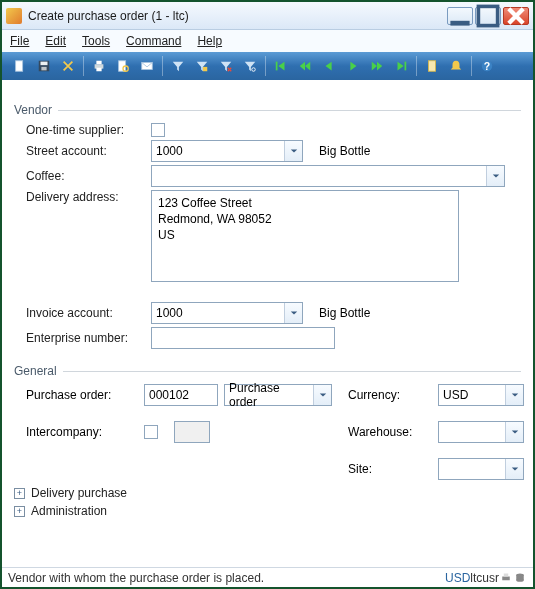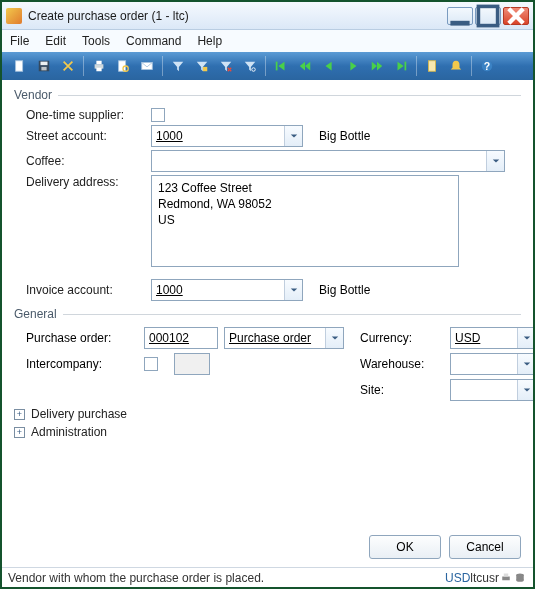--- a/index.html
+++ b/index.html
@@ -4,53 +4,53 @@
 <style>
 * { box-sizing: border-box; font-family: "Segoe UI", Tahoma, sans-serif; font-size: 12px; }
 body { margin: 0; background: #fff; }
 .window { width: 535px; height: 589px; border: 2px solid #14532d; background: #fff; display: flex; flex-direction: column; }
 .titlebar { height: 28px; background: linear-gradient(#f5f9fe,#dbe8f7); display: flex; align-items: center; padding: 0 4px; border-bottom: 1px solid #b9cde2; }
 .titlebar-icon { width:16px; height:16px; margin-right:6px; background:linear-gradient(135deg,#f2c94c,#e07b2e); border-radius:2px;}
 .titlebar-text { flex:1; color:#1a1a1a; }
 .winbtns { display:flex; gap:2px; }
 .winbtn { width:26px; height:18px; border:1px solid #7a9bc0; border-radius:2px; background:linear-gradient(#f3f8fd,#dce9f6); display:flex; align-items:center; justify-content:center; color:#3a5c82; font-size:10px;}
 .winbtn.close { background:linear-gradient(#f08d7a,#d9442a); color:#fff; border-color:#b53924;}
-.menubar { height:22px; display:flex; align-items:center; padding:0 8px; gap:16px; color:#222; background:#f7fbff;}
+.menubar { height:22px; display:flex; align-items:center; padding:0 8px; gap:16px; color:#222; background:#f7fbff;text-decoration:underline;}
 .menubar span { cursor:default; }
 .toolbar { height:28px; background:linear-gradient(#5b9bd5,#2f6fb0 50%,#2a65a0); display:flex; align-items:center; padding:0 6px; gap:0; }
 .tb-btn { width:22px; height:22px; display:flex; align-items:center; justify-content:center; color:#e8f2fb; border-radius:2px; margin:0 1px;}
 .tb-sep { width:1px; height:20px; background:rgba(255,255,255,0.35); margin:0 3px;}
 .tb-btn svg { width:14px; height:14px; }
 .content { flex:1; padding:8px 12px 6px 12px; overflow:hidden; }
 .fieldset { border:none; padding:0; margin:0 0 6px 0;}
 .legend { color:#4a5a6a; }
-.legend-line { display:flex; align-items:center; gap:6px; margin-bottom:6px;}
+.legend-line { display:flex; align-items:center; gap:6px; margin-bottom:6px;margin-top:15px;}
 .legend-line .rule { flex:1; height:1px; background:#d0d6dc;}
 .row { display:flex; align-items:center; margin:3px 0 3px 12px; }
 .lbl { width:125px; color:#222;}
-.select, .text { height:22px; border:1px solid #8fa6bd; background:#fff; padding:0 4px; display:flex; align-items:center;text-decoration:underline;}
+.select, .text { height:22px; border:1px solid #8fa6bd; background:#fff; padding:0 4px; display:flex; align-items:center;}
 .select { position:relative; padding-right:20px;}
 .select .caret { position:absolute; right:0; top:0; width:18px; height:100%; display:flex; align-items:center; justify-content:center; border-left:1px solid #c0cede; background:linear-gradient(#f7fbff,#e4eef8);}
 .caret svg{width:8px;height:8px;fill:#3a5c82;}
 .checkbox { width:14px; height:14px; border:1px solid #8fa6bd; background:#fff;}
 .addr-box { width:308px; height:92px; border:1px solid #8fa6bd; padding:4px 6px; white-space:pre-line; line-height:1.35;}
 .expander { display:flex; align-items:center; gap:6px; margin:4px 0; color:#222; }
 .expander .box { width:11px; height:11px; border:1px solid #7a8ea2; display:flex; align-items:center; justify-content:center; font-size:9px; line-height:9px; color:#3a5c82; background:#fff;}
 .btnrow { display:flex; justify-content:flex-end; gap:8px; padding:4px 12px 8px 0;}
 .btn { min-width:72px; height:24px; border:1px solid #8fa6bd; border-radius:3px; background:linear-gradient(#fdfefe,#e9eff5); display:flex; align-items:center; justify-content:center;}
 .statusbar { height:20px; border-top:1px solid #cfd8e2; display:flex; align-items:center; padding:0 6px; color:#333; font-size:11px;}
 .statusbar .spacer{flex:1;}
 .statusbar .pill{color:#2a65a0;}
 .statusbar .ic{width:14px;height:14px;display:flex;align-items:center;justify-content:center;color:#555;}
 .cal-icon { width:18px; height:18px; border:1px solid #8fa6bd; display:grid; grid-template-rows:4px 1fr; background:#fff;}
 .cal-icon .hdr{background:#d9442a;}
 .cal-icon .grid{display:grid;grid-template-columns:repeat(3,1fr);grid-template-rows:repeat(2,1fr);gap:1px;padding:1px;}
 .cal-icon .grid div{background:#9bb6d0;}
 .general-grid { display:flex; gap:16px; margin-left:12px;}
-.gcol { display:flex; flex-direction:column; gap:4px;}
+.gcol { display:flex; flex-direction:column; gap:15px;}
 .grow { display:flex; align-items:center; gap:6px;}
 .glbl-l { width:112px;}
 .glbl-r { width:84px;}
 </style>
 </head>
 <body>
 
 <div class="window">
   <div class="titlebar">
     <div class="titlebar-icon"></div>
@@ -237,49 +237,55 @@
         </div>
       </div>
 
       <div class="row" style="align-items:flex-start;">
         <span class="lbl">Delivery address:</span>
         <div class="addr-box">123 Coffee Street
 Redmond, WA 98052
 US</div>
       </div>
 
-      <div class="row" style="margin-top:12px">
+      <div class="row" style="margin-top:20px">
         <span class="lbl">Invoice account:</span>
         <div class="select" style="width:152px">
           <span>1000</span>
           <span class="caret">
               <svg viewBox="0 0 10 10">
                 <path d="M1 3 L5 7 L9 3 Z"></path>
               </svg>
             </span>
         </div>
         <span style="margin-left:16px">Big Bottle</span>
       </div>
 
+      <div class="row">
+        <span class="lbl">Enterprise number:</span>
+        <div class="text" style="width:184px">
+          <span></span>
+        </div>
+      </div>
     </div>
 
     <div class="fieldset">
       <div class="legend-line">
           <span class="legend">General</span>
           <div class="rule"></div>
         </div>
 
       <div class="general-grid">
         <div class="gcol">
           <div class="grow">
             <span class="glbl-l">Purchase order:</span>
             <div class="text" style="width:74px">
                 <span>000102</span>
               </div>
-            <div class="select" style="width:120px">
+            <div class="select" style="width:108px">
               <span>Purchase order</span>
               <span class="caret">
                   <svg viewBox="0 0 10 10">
                     <path d="M1 3 L5 7 L9 3 Z"></path>
                   </svg>
                 </span>
             </div>
           </div>
           <div class="grow">
             <span class="glbl-l">Intercompany:</span>
@@ -331,28 +337,20 @@
     <div class="expander">
       <div class="box">+</div>
       <span>Delivery purchase</span>
     </div>
     <div class="expander">
       <div class="box">+</div>
       <span>Administration</span>
     </div>
   </div>
 
-  <div class="btnrow">
-    <div class="btn">
-        <span>OK</span>
-      </div>
-    <div class="btn">
-        <span>Cancel</span>
-      </div>
-  </div>
 
   <div class="statusbar">
     <span>Vendor with whom the purchase order is placed.</span>
     <span class="spacer"></span>
     <span class="pill">USD</span>
     <span>ltc</span>
     <span>usr</span>
     <span class="ic">
         <svg width="12" height="12" viewBox="0 0 16 16">
           <rect x="3" y="6" width="10" height="5" fill="#888"></rect>

